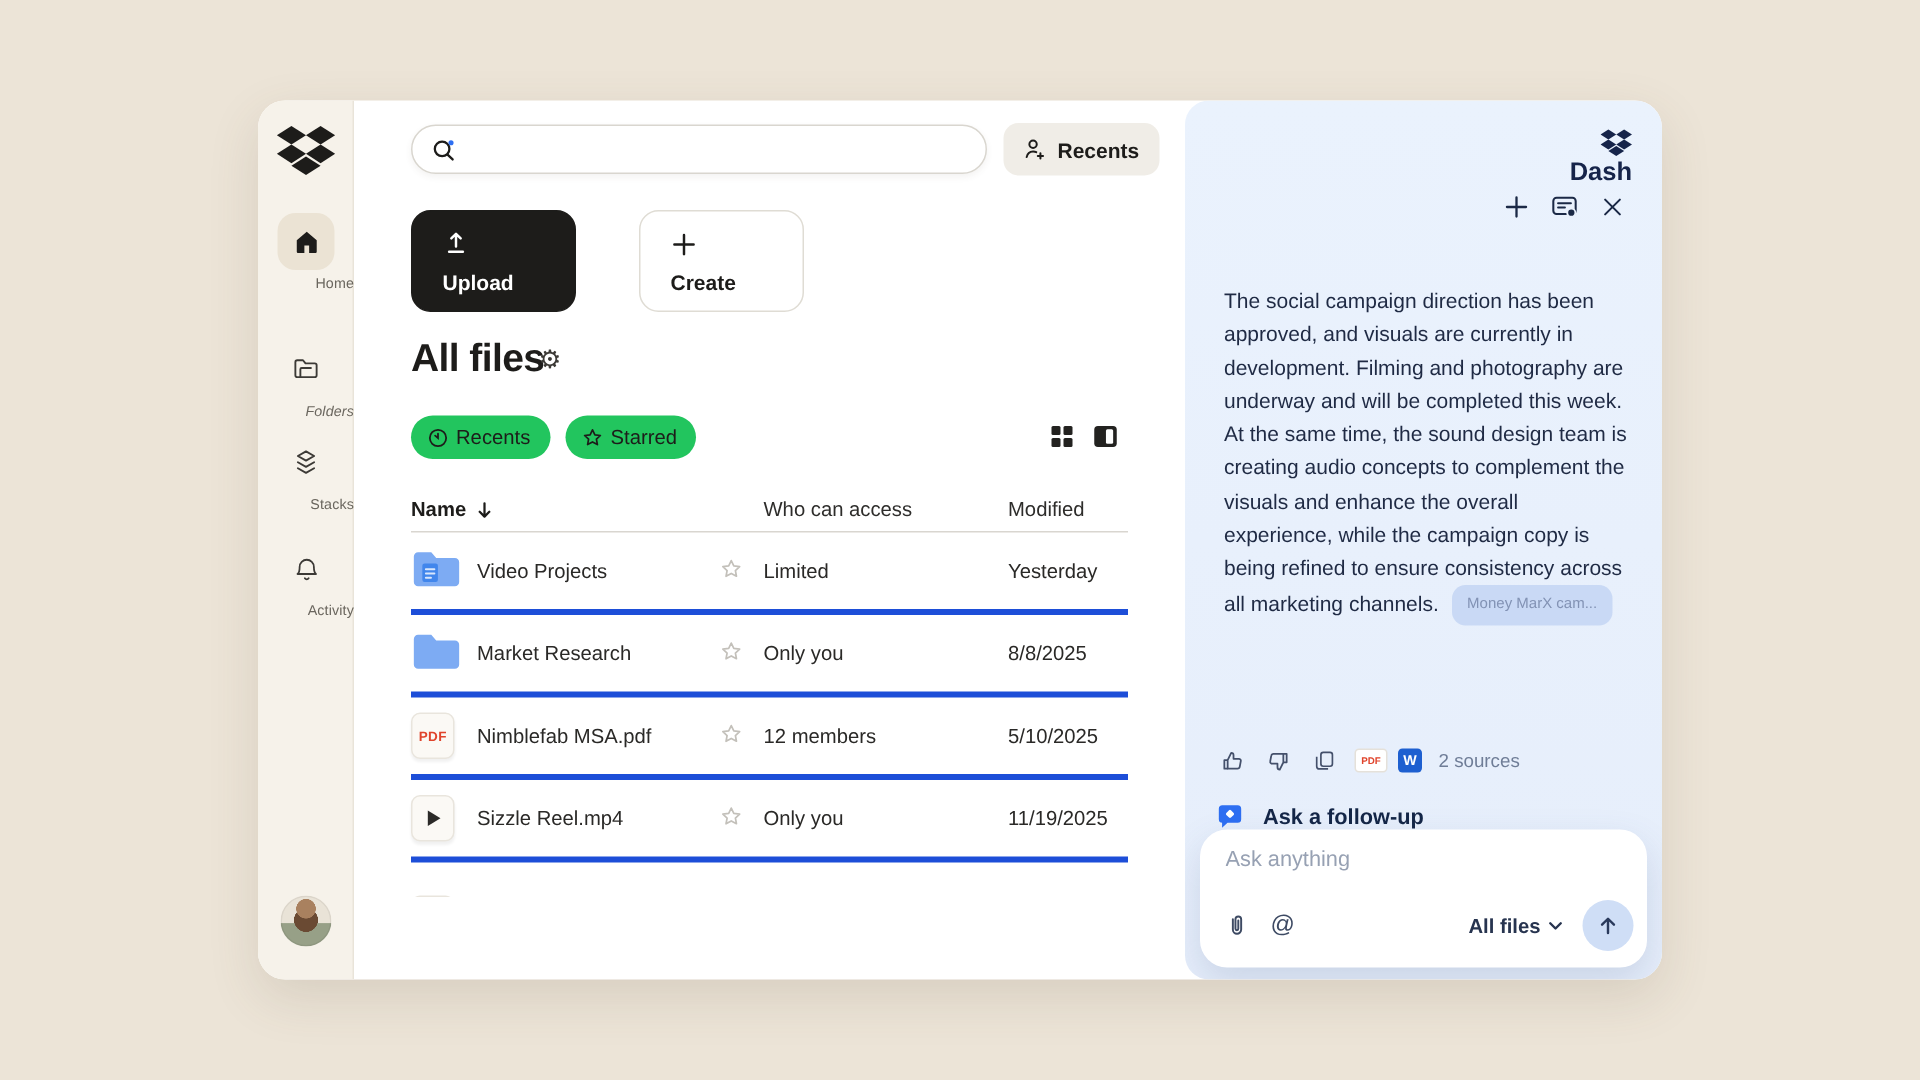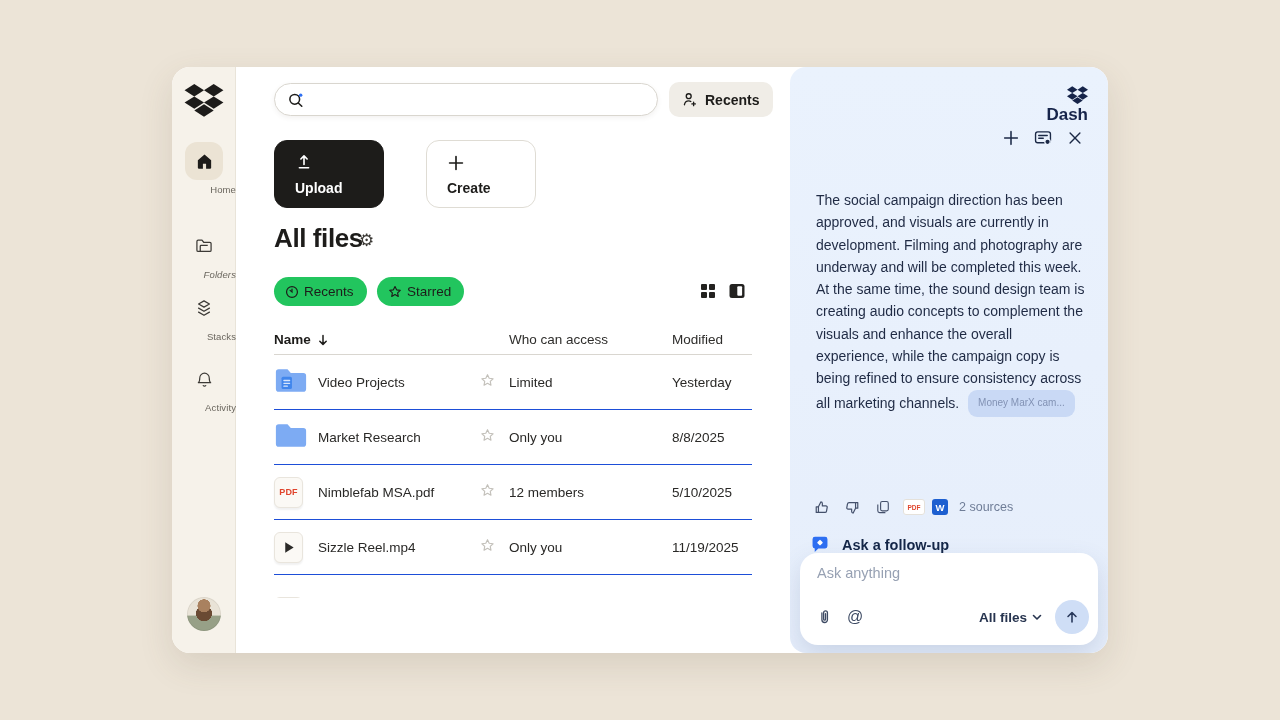--- a/index.html
+++ b/index.html
@@ -44,21 +44,21 @@
   .gear { position:absolute; left:187px; top:163px; font-size:17px; color:#3c3a36; font-family:"DejaVu Sans",sans-serif; cursor:pointer; }
   .chip { position:absolute; top:210px; height:29px; background:#22c55e; border-radius:15px; display:flex; align-items:center;
     gap:4px; padding:0 13px 0 10px; font-size:13.5px; font-weight:500; cursor:pointer; }
   .view-toggle { position:absolute; top:216px; width:16px; height:16px; cursor:pointer; }
   
   .table { position:absolute; left:102px; top:258px; width:478px; }
   .thead { display:grid; grid-template-columns:205px 30px 163px 1fr; align-items:center; height:30px;
     border-bottom:1px solid #d9d6d0; font-size:13.5px; color:#2e2d2b; }
   .thead .th-name { font-weight:700; color:#1d1c1a; display:flex; align-items:center; gap:6px; }
   .trow { display:grid; grid-template-columns:44px 161px 30px 163px 1fr; align-items:center; height:55px;
-    border-bottom:1px solid #1d4ed8; font-size:13.5px; color:#2a2927; cursor:pointer; }
+    border-bottom:4px solid #1d4ed8; font-size:13.5px; color:#2a2927; cursor:pointer; }
   .trow-partial { height:23px; overflow:hidden; }
   .file-tile { width:29px; height:31px; background:#fbf9f5; border:1px solid #e9e5dd; border-radius:6px;
     display:flex; align-items:center; justify-content:center; box-shadow:0 2px 2px rgba(0,0,0,.06); }
   .pdf-txt { color:#e0442c; font-weight:700; font-size:9px; letter-spacing:.2px; }
   .star-cell { color:#c3c0ba; }
   
   .dash { position:absolute; left:618px; top:0; width:318px; height:586px; border-radius:16px;
     background:linear-gradient(180deg,#eaf2fd 0%, #e6eefb 100%); overflow:hidden; }
   .dash-header { position:absolute; left:26px; top:19px; right:20px; height:28px; display:flex; align-items:flex-end;flex-direction:column; }
   .dash-title { font-size:17px; font-weight:700; color:#16244a; margin-left:9px; }

